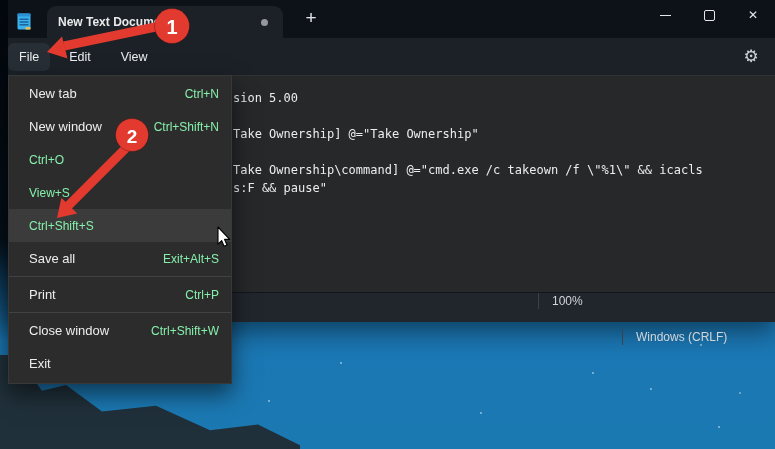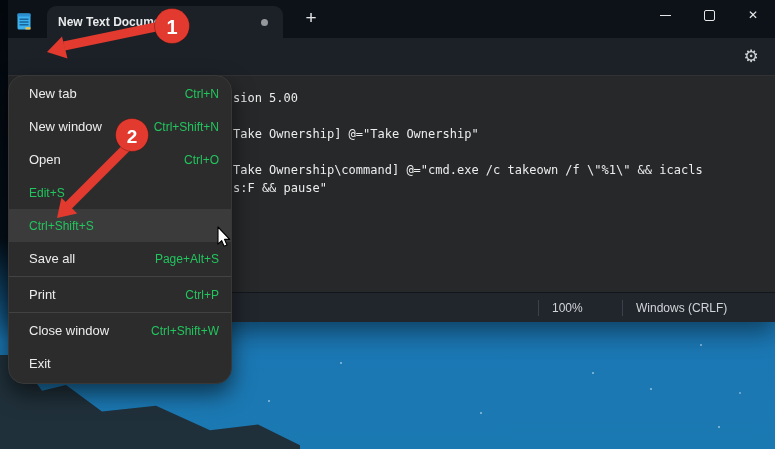--- a/index.html
+++ b/index.html
@@ -35,34 +35,34 @@
      color:#eceeef;font-size:12.5px;}
   .menu-btn.active{background:#272e36;}
   .gear{position:absolute;right:10px;top:4px;width:28px;height:28px;display:flex;align-items:center;
      justify-content:center;color:#ced2d6;font-size:17px;font-family:"DejaVu Sans",sans-serif;}
   
   .editor{position:relative;flex:1;background:#27282a;border-top:1px solid rgba(255,255,255,.05);overflow:hidden;}
   .code{position:absolute;left:225px;top:13px;font-family:"DejaVu Sans Mono","Liberation Mono",monospace;
      font-size:12px;line-height:18px;color:#eceded;white-space:pre;}
   
   .statusbar{height:29px;flex:none;background:#21262d;border-top:1px solid rgba(0,0,0,.4);
-     display:flex;align-items:center;font-size:12px;color:#d2d5d8;}
+     display:flex;align-items:flex-start;font-size:12px;color:#d2d5d8;}
   .sb-fill{flex:1;}
   .sb-seg{height:16px;display:flex;align-items:center;padding-left:13px;border-left:1px solid #3a4149;box-sizing:border-box;}
   .sb-zoom{width:84px;}
-  .sb-eol{width:153px;}
+  .sb-eol{width:153px;margin-top:36px;}
   .sb-enc{width:145px;}
   
   .dropdown{position:absolute;left:8px;top:75px;width:224px;background:#2c2c2c;border:1px solid #383838;
-     box-sizing:border-box;border-radius:16px;box-shadow:0 10px 22px rgba(0,0,0,.55);z-index:30;
+     box-sizing:border-box;border-radius:0;box-shadow:0 10px 22px rgba(0,0,0,.55);z-index:30;
      padding:1px 0 3px 0;overflow:hidden;}
   .menu-item{height:33px;display:flex;align-items:center;padding:0 12px 0 20px;}
   .menu-item.active{background:#3b3b3b;}
   .mi-label{flex:1;font-size:13px;color:#ededed;}
-  .mi-short{font-size:12px;color:#22c55e;}
+  .mi-short{font-size:12px;color:#86efac;}
   .separator{height:1px;margin:1px 0;background:#424242;}
   
   .overlay{position:absolute;inset:0;z-index:60;pointer-events:none;}
 </style>
 </head>
 <body>
 
 <div class="stage">
 
   <div class="desktop">
@@ -104,20 +104,25 @@
         <div class="ctrl">
             <span class="max-glyph"></span>
           </div>
         <div class="ctrl">
             <span class="close-glyph">✕</span>
           </div>
       </div>
     </div>
 
     <div class="menubar">
+      <div id="menubar-items" style="display:flex;align-items:center;">
+          <div class="menu-btn active">File</div>
+          <div class="menu-btn">Edit</div>
+          <div class="menu-btn">View</div>
+        </div>
       <div class="gear">
           <span>⚙</span>
         </div>
     </div>
 
     <div class="editor">
       <div class="code" id="code-lines"><div>sion 5.00</div><div>&nbsp;</div><div>Take Ownership] @="Take Ownership"</div><div>&nbsp;</div><div>Take Ownership\command] @="cmd.exe /c takeown /f \"%1\" &amp;&amp; icacls</div><div>s:F &amp;&amp; pause"</div></div>
     </div>
 
     <div class="statusbar">
@@ -130,32 +135,31 @@
   <div class="dropdown" id="file-menu">
       <div class="menu-item">
         <span class="mi-label">New tab</span>
         <span class="mi-short">Ctrl+N</span>
       </div>
       <div class="menu-item">
         <span class="mi-label">New window</span>
         <span class="mi-short">Ctrl+Shift+N</span>
       </div>
       <div class="menu-item">
-        <span class="mi-label">Open</span>
         <span class="mi-short">Ctrl+O</span>
       </div>
       <div class="menu-item">
-        <span class="mi-short">Edit+S</span>
+        <span class="mi-short">View+S</span>
       </div>
       <div class="menu-item active">
         <span class="mi-short">Ctrl+Shift+S</span>
       </div>
       <div class="menu-item">
         <span class="mi-label">Save all</span>
-        <span class="mi-short">Page+Alt+S</span>
+        <span class="mi-short">Exit+Alt+S</span>
       </div>
       <div class="separator"></div>
       <div class="menu-item">
         <span class="mi-label">Print</span>
         <span class="mi-short">Ctrl+P</span>
       </div>
       <div class="separator"></div>
       <div class="menu-item">
         <span class="mi-label">Close window</span>
         <span class="mi-short">Ctrl+Shift+W</span>

